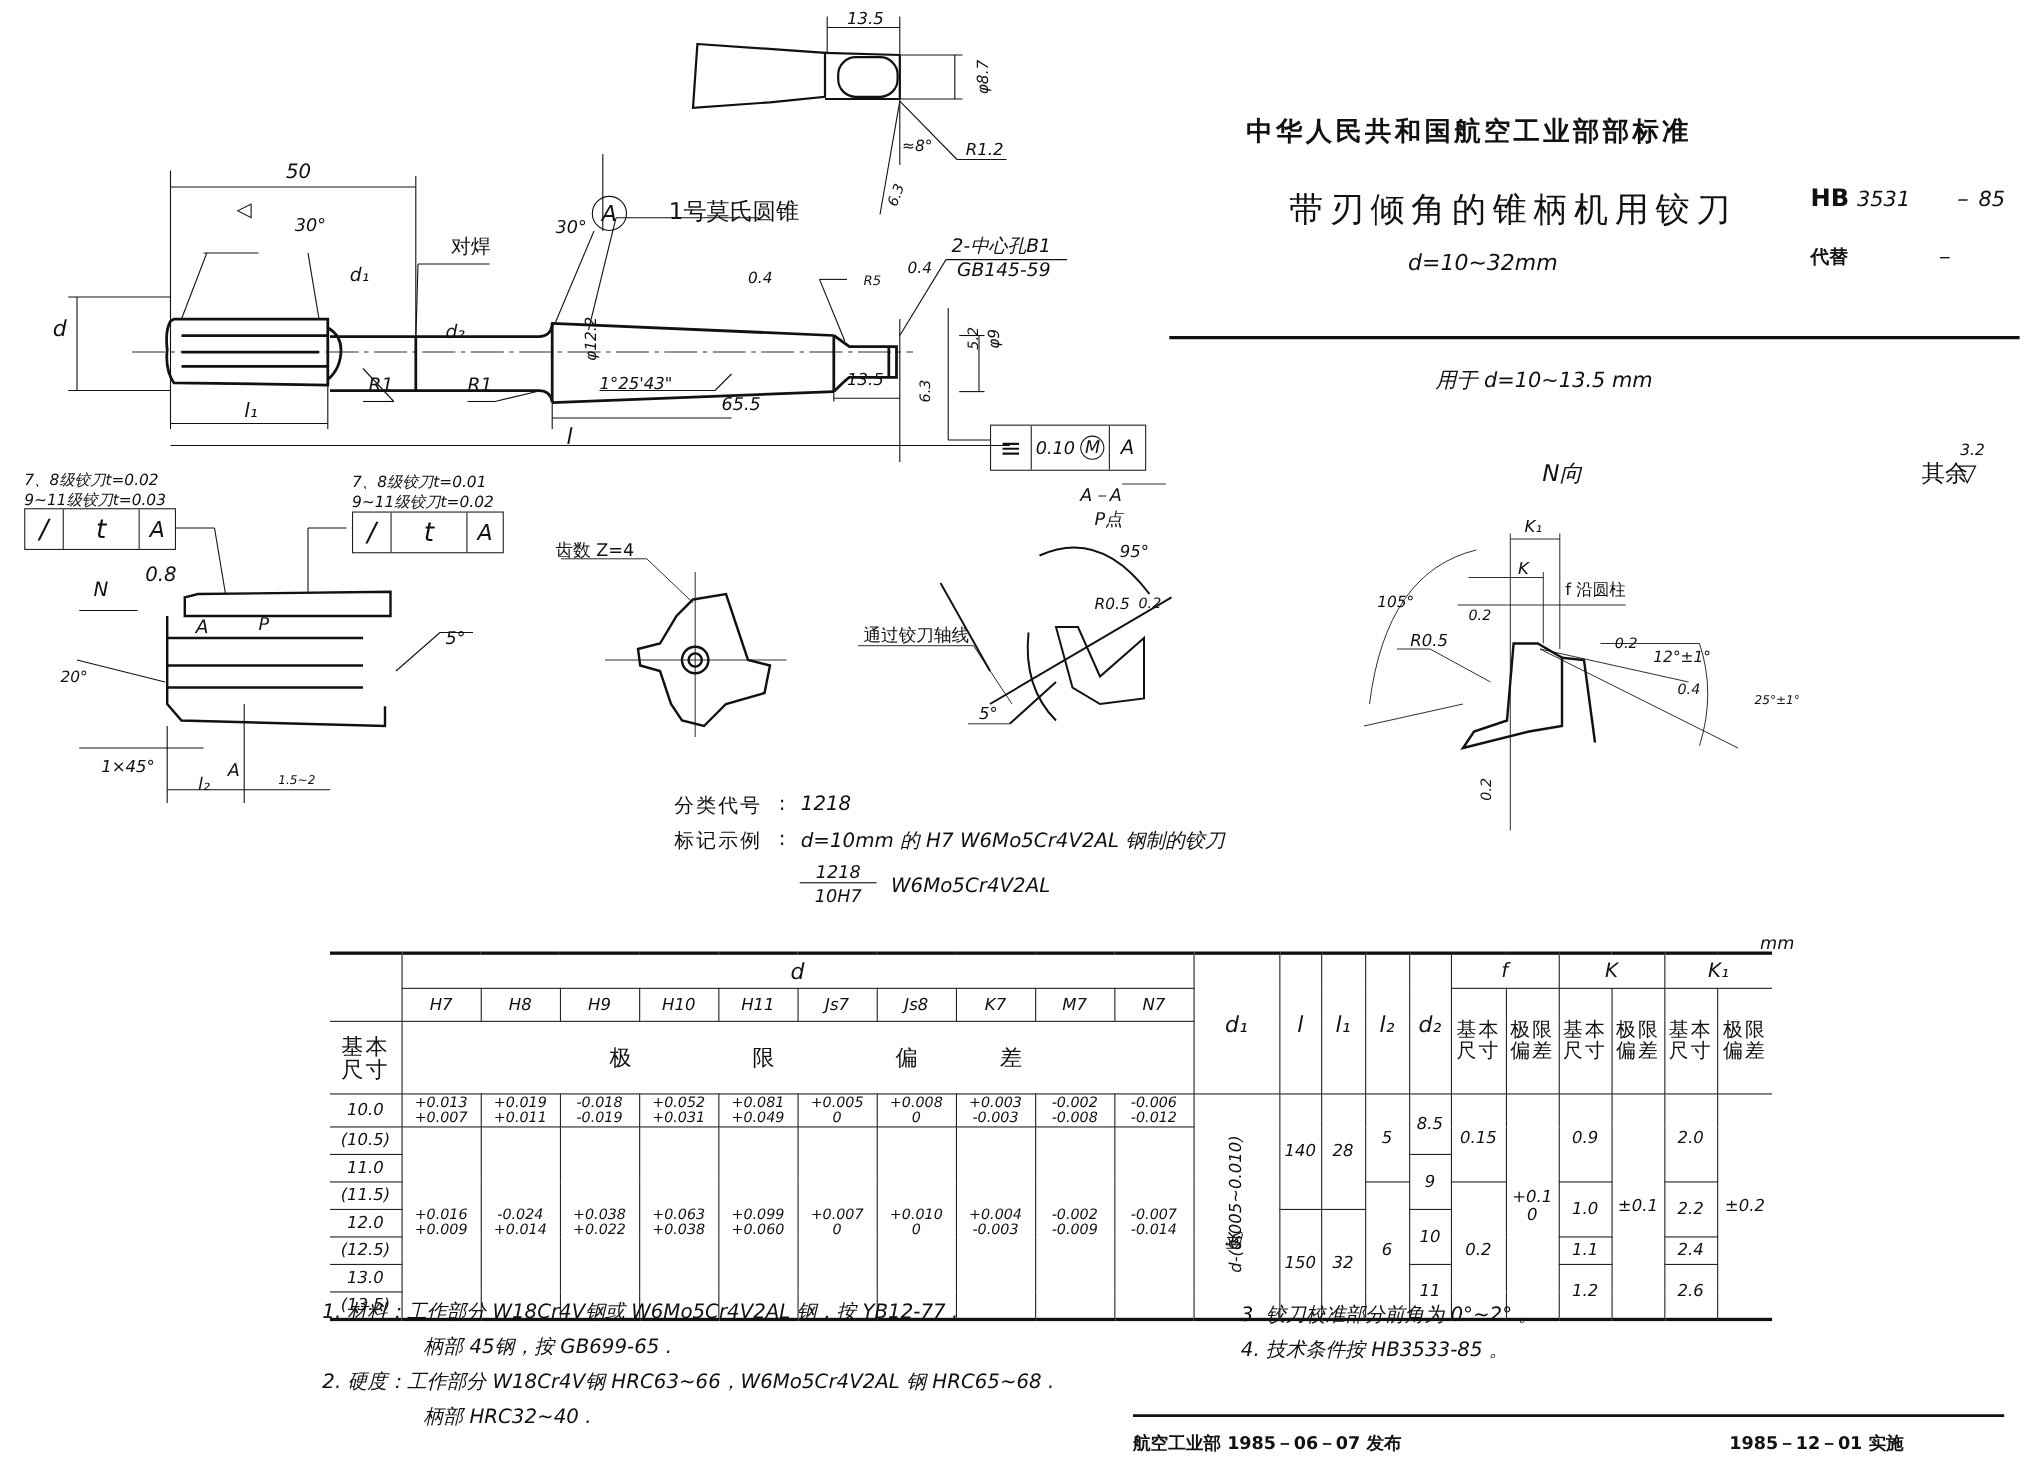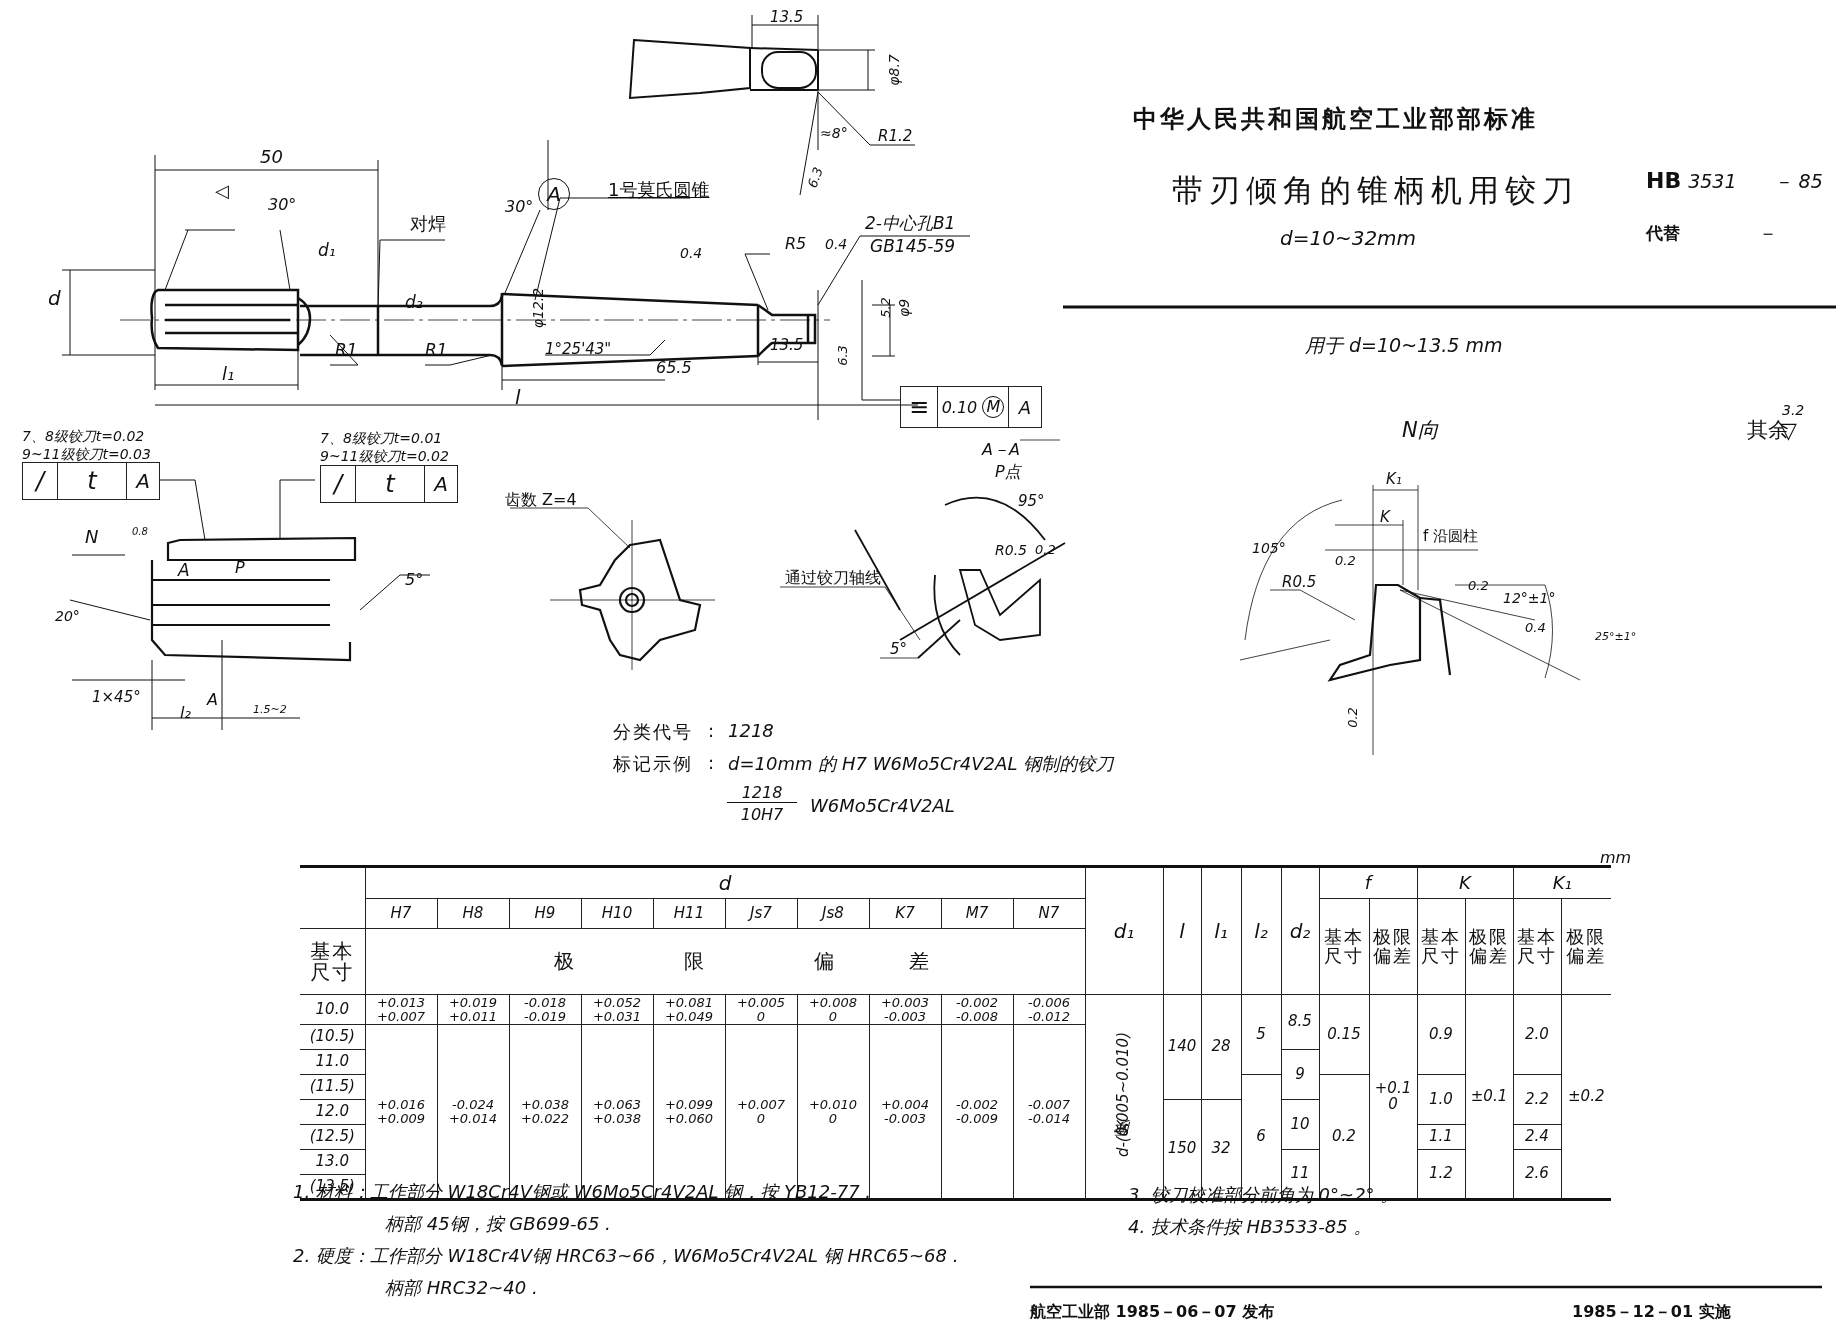--- a/index.html
+++ b/index.html
@@ -203,26 +203,26 @@
 <div class="abs" style="left:1735px;top:416px;font-size:21px;margin-left:12px;">其余</div>
 <div class="abs hw" style="left:1782px;top:402px;font-size:14px;">3.2</div>
 <div class="abs" style="left:1780px;top:418px;font-size:22px;">▽</div>
 
 <div class="abs hw" style="left:260px;top:146px;font-size:18px;">50</div>
 <div class="abs" style="left:215px;top:180px;font-size:18px;">◁</div>
 <div class="abs hw" style="left:268px;top:195px;font-size:16px;">30°</div>
 <div class="abs hw" style="left:505px;top:197px;font-size:16px;">30°</div>
 <div class="abs hw" style="left:538px;top:178px;width:30px;height:30px;border:1.5px solid #111;border-radius:50%;text-align:center;line-height:30px;font-size:20px;">A</div>
 <div class="abs" style="left:410px;top:212px;font-size:18px;">对焊</div>
-<div class="abs" style="left:608px;top:178px;font-size:18px;text-decoration:underline;">1号莫氏圆锥</div>
+<div class="abs" style="left:608px;top:178px;font-size:21px;">1号莫氏圆锥</div>
 <div class="abs hw" style="left:865px;top:212px;font-size:17px;">2-中心孔B1</div>
 <div class="abs hw" style="left:870px;top:236px;font-size:17px;">GB145-59</div>
 <div class="abs hw" style="left:680px;top:245px;font-size:14px;">0.4</div>
 <div class="abs hw" style="left:825px;top:236px;font-size:14px;">0.4</div>
-<div class="abs hw" style="left:785px;top:234px;font-size:16px;">R5</div>
+<div class="abs hw" style="left:785px;top:248px;font-size:12px;">R5</div>
 <div class="abs hw" style="left:48px;top:286px;font-size:20px;">d</div>
 <div class="abs hw" style="left:318px;top:240px;font-size:17px;">d₁</div>
 <div class="abs hw" style="left:405px;top:292px;font-size:17px;">d₂</div>
 <div class="abs hw" style="left:518px;top:300px;font-size:14px;transform:rotate(-90deg);">φ12.2</div>
 <div class="abs hw" style="left:875px;top:300px;font-size:13px;transform:rotate(-90deg);">5.2</div>
 <div class="abs hw" style="left:895px;top:300px;font-size:14px;transform:rotate(-90deg);">φ9</div>
 <div class="abs hw" style="left:335px;top:340px;font-size:17px;">R1</div>
 <div class="abs hw" style="left:425px;top:340px;font-size:17px;">R1</div>
 <div class="abs hw" style="left:545px;top:340px;font-size:15px;">1°25'43"</div>
 <div class="abs hw" style="left:656px;top:358px;font-size:16px;">65.5</div>
@@ -250,21 +250,21 @@
   <div style="width:32px;font-size:20px;">A</div>
 </div>
 <div class="abs hw" style="left:320px;top:430px;font-size:14px;">7、8级铰刀t=0.01</div>
 <div class="abs hw" style="left:320px;top:448px;font-size:14px;">9~11级铰刀t=0.02</div>
 <div class="fcf" style="left:320px;top:465px;height:36px;">
   <div style="width:34px;">/</div>
   <div style="width:68px;">t</div>
   <div style="width:32px;font-size:20px;">A</div>
 </div>
 <div class="abs hw" style="left:85px;top:526px;font-size:18px;">N</div>
-<div class="abs hw" style="left:132px;top:526px;font-size:10px;">0.8</div>
+<div class="abs hw" style="left:132px;top:512px;font-size:18px;">0.8</div>
 <div class="abs hw" style="left:178px;top:560px;font-size:17px;">A</div>
 <div class="abs hw" style="left:235px;top:558px;font-size:16px;">P</div>
 <div class="abs hw" style="left:55px;top:608px;font-size:14px;">20°</div>
 <div class="abs hw" style="left:405px;top:570px;font-size:16px;">5°</div>
 <div class="abs hw" style="left:92px;top:688px;font-size:15px;">1×45°</div>
 <div class="abs hw" style="left:207px;top:690px;font-size:16px;">A</div>
 <div class="abs hw" style="left:180px;top:703px;font-size:16px;">l₂</div>
 <div class="abs hw" style="left:253px;top:703px;font-size:11px;">1.5~2</div>
 
 <div class="abs" style="left:505px;top:490px;font-size:16px;">齿数 Z=4</div>

